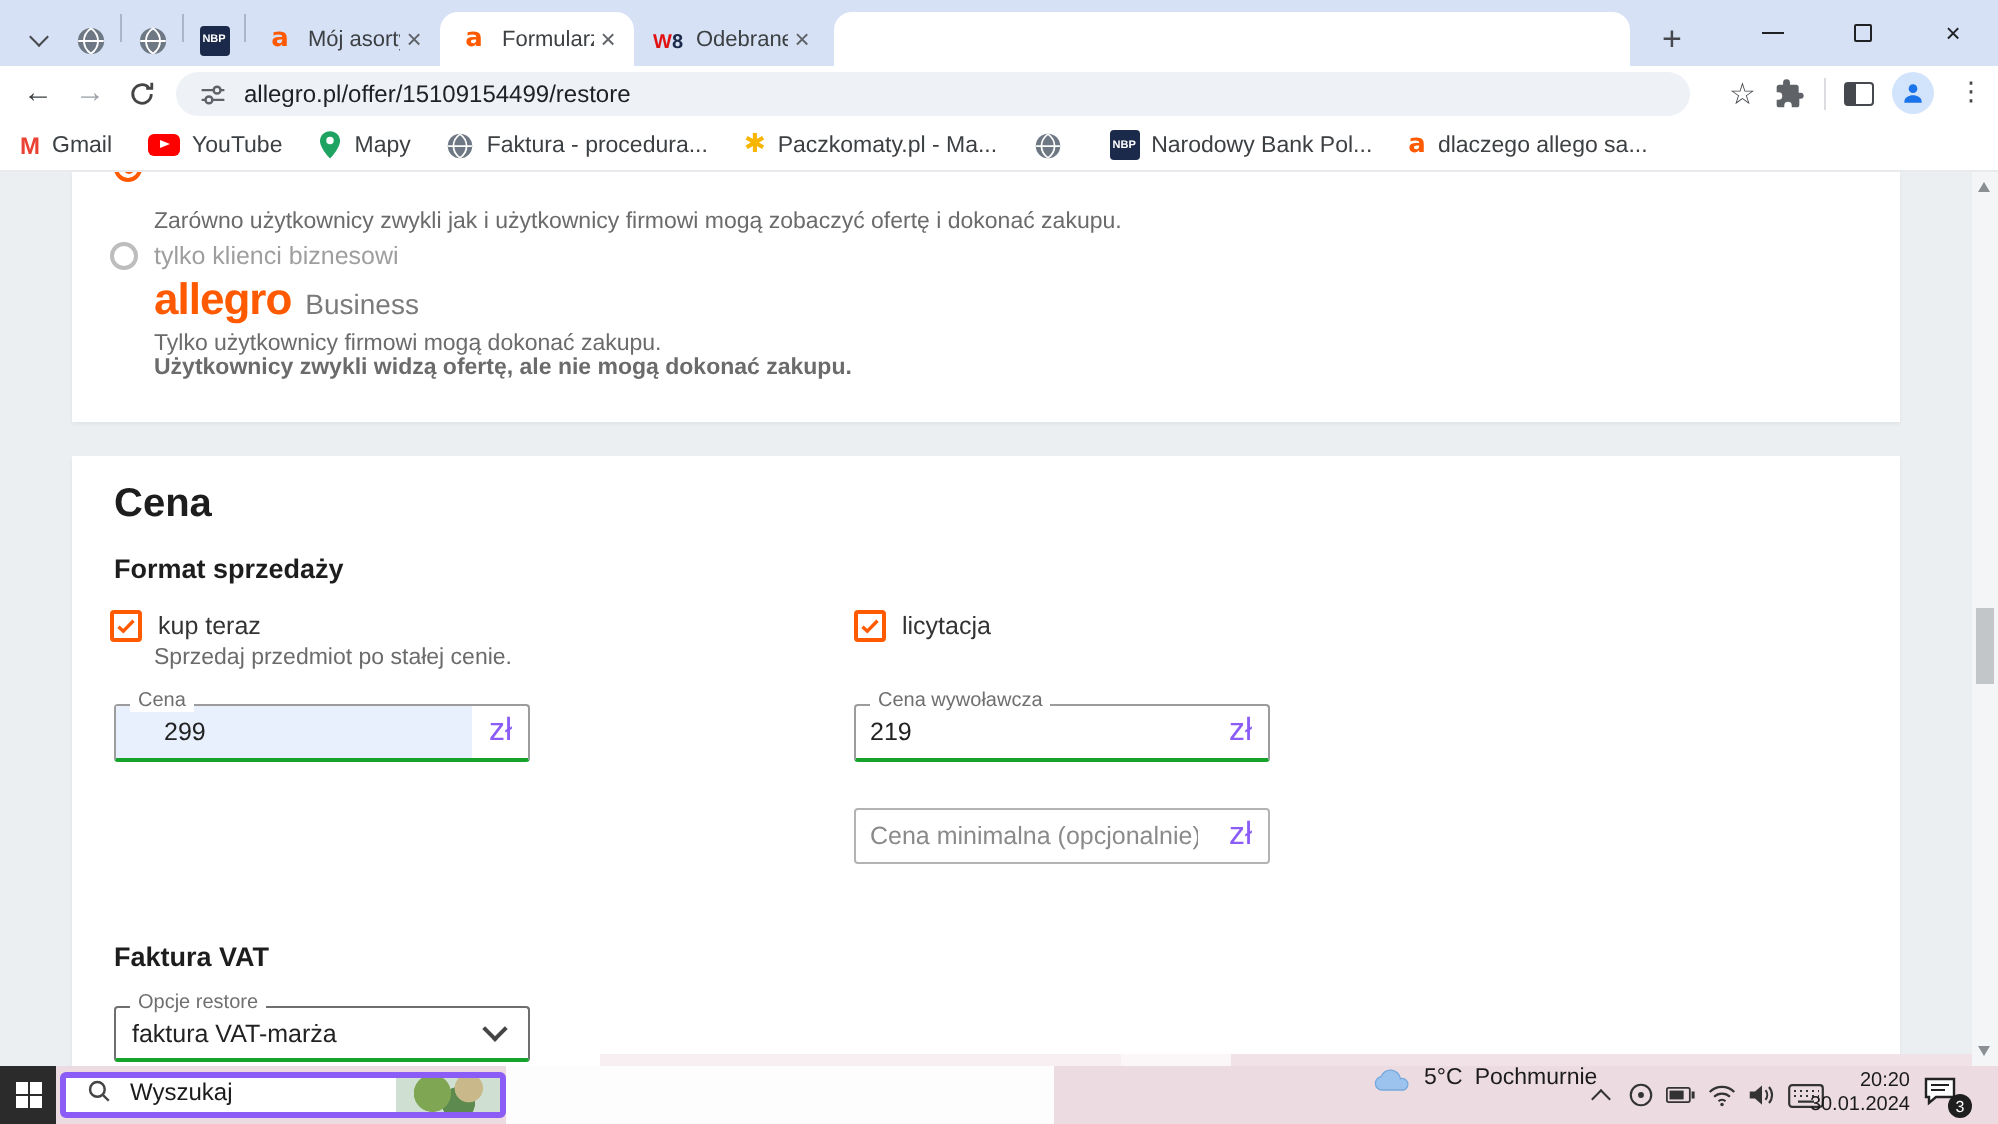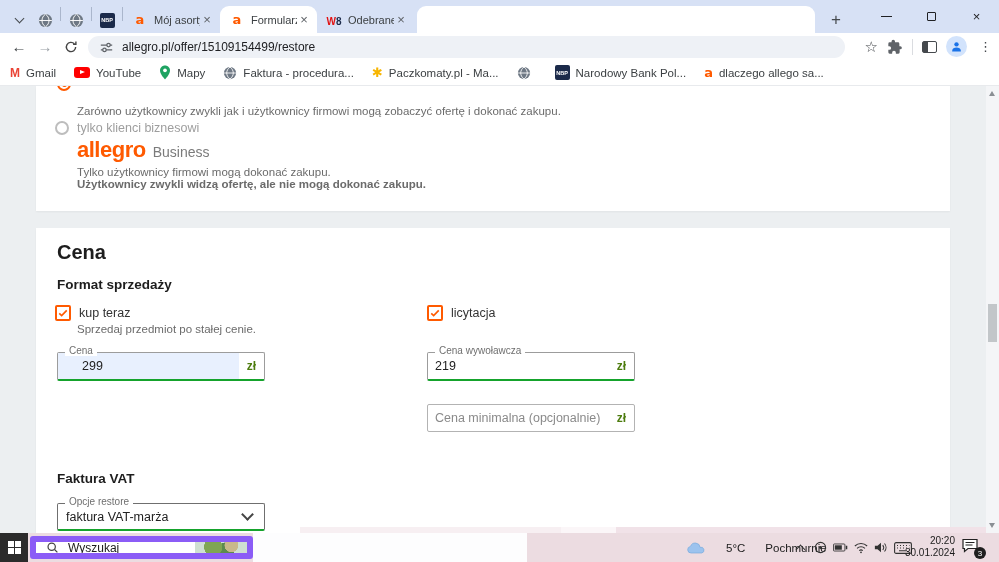--- a/index.html
+++ b/index.html
@@ -75,49 +75,49 @@
   .cbrow { position:absolute; top:77px; display:flex; align-items:center; gap:8px; }
   .cb { width:16px; height:16px; border:2px solid #ff5a00; border-radius:2px; background:#fff; display:flex; align-items:center; justify-content:center; }
   .cblabel { font-size:12.5px; color:#333; }
   .cbdesc { position:absolute; top:95px; }
 
   .field { position:absolute; width:208px; height:29px; border:1px solid #9c9c9c; border-radius:2px; background:#fff; display:flex; align-items:center; }
   .field .legend { position:absolute; top:-7px; left:7px; background:#fff; padding:0 4px; font-size:10px; color:#6f6f6f; line-height:10px; }
   .field.valid { border-bottom:2px solid #15a32c; }
   .field input { flex:1; min-width:0; height:100%; border:0; outline:0; background:transparent; font-family:"Liberation Sans",sans-serif; font-size:12.5px; color:#222; padding:0 7px; }
   .field.autofill input { background:#e8f0fe;padding-left:24px; }
-  .field .suffix { font-size:12px; color:#4d7c0f; padding:0 8px;font-weight:bold; }
+  .field .suffix { font-size:16px; color:#8b5cf6; padding:0 8px; }
   .field input::placeholder { color:#8a8a8a; }
   .selectbox { position:absolute; width:208px; height:28px; border:1px solid #6f6f6f; border-radius:2px; border-bottom:2px solid #15a32c; background:#fff; display:flex; align-items:center; }
   .selectbox .legend { position:absolute; top:-7px; left:7px; background:#fff; padding:0 4px; font-size:10px; color:#6f6f6f; line-height:10px; }
   .selectbox .sval { flex:1; font-size:12.5px; color:#222; padding:0 8px; }
   .selectbox .schev { width:9px; height:9px; border-right:2px solid #454545; border-bottom:2px solid #454545; transform:rotate(45deg); margin:-4px 12px 0 0; }
 
   .pink-strip { position:absolute; left:300px; right:13px; bottom:0; height:6px; background:linear-gradient(to right,#f7eff2 0 38%, #fbf6f8 38% 46%, #f1e2e8 46% 100%); }
 
   .scrollbar { position:absolute; right:0; top:0; width:13px; height:447px; background:#f4f5f7; }
   .sb-up, .sb-down { position:absolute; left:3px; width:0; height:0; border-left:3.5px solid transparent; border-right:3.5px solid transparent; }
   .sb-up { top:5px; border-bottom:5px solid #8a8f94; }
   .sb-down { bottom:5px; border-top:5px solid #8a8f94; }
   .sb-thumb { position:absolute; left:2px; top:218px; width:9px; height:38px; background:#c2c6c9; }
 
   
   .taskbar { position:absolute; bottom:0; left:0; width:999px; height:29px; background:#ecdce1; }
   .tb-start { position:absolute; left:0; top:0; width:28px; height:29px; background:#2b2b2b; display:flex; align-items:center; justify-content:center; }
   .winlogo { width:13px; height:13px; display:grid; grid-template-columns:6px 6px; grid-template-rows:6px 6px; gap:1px; }
   .winlogo i { background:#fff; }
-  .tb-search { position:absolute; left:30px; top:3px; width:223px; height:23px; background:#fff; border:6px solid #8b5cf6; border-radius:3px; display:flex; align-items:center; overflow:hidden; }
+  .tb-search { position:absolute; left:30px; top:3px; width:223px; height:23px; background:#fff; border:3px solid #8b5cf6; border-radius:3px; display:flex; align-items:flex-start; overflow:hidden; }
   .tb-search .splaceholder { font-size:12px; color:#1b1b1b; margin-left:9px; flex:1; }
   .tb-search .bingimg { width:52px; height:100%; background:
       radial-gradient(circle at 35% 45%, #7fa653 0 26%, transparent 27%),
       radial-gradient(circle at 70% 30%, #c9b98a 0 18%, transparent 19%),
       radial-gradient(circle at 60% 75%, #5d8a4e 0 24%, transparent 25%),
       #cfe0d2; }
   .tb-white { position:absolute; left:253px; top:0; width:274px; height:29px; background:#fdfdfe; }
-  .tb-weather { position:absolute; left:686px; top:0; height:29px; display:flex; align-items:center; gap:20px; font-size:11.5px; color:#1b1b1b; }
+  .tb-weather { position:absolute; left:686px; top:0; height:29px; display:flex; align-items:flex-start; gap:6px; font-size:11.5px; color:#1b1b1b; }
   .tray { position:absolute; left:793px; top:0; height:29px; display:flex; align-items:center; gap:5px; }
   .tray .titem { display:flex; align-items:center; justify-content:center; width:15px; height:16px; }
   .tb-clock { position:absolute; left:901px; top:2px; width:54px; text-align:right; font-size:10px; line-height:12px; color:#1b1b1b; }
   .tb-notif { position:absolute; left:962px; top:5px; width:22px; height:19px; }
   .notif-badge { position:absolute; right:-2px; bottom:-2px; width:12px; height:12px; border-radius:50%; background:#1f1f1f; color:#fff; font-size:8px; display:flex; align-items:center; justify-content:center; }
 </style>
 </head>
 <body>
 
 <div class="tabstrip">

